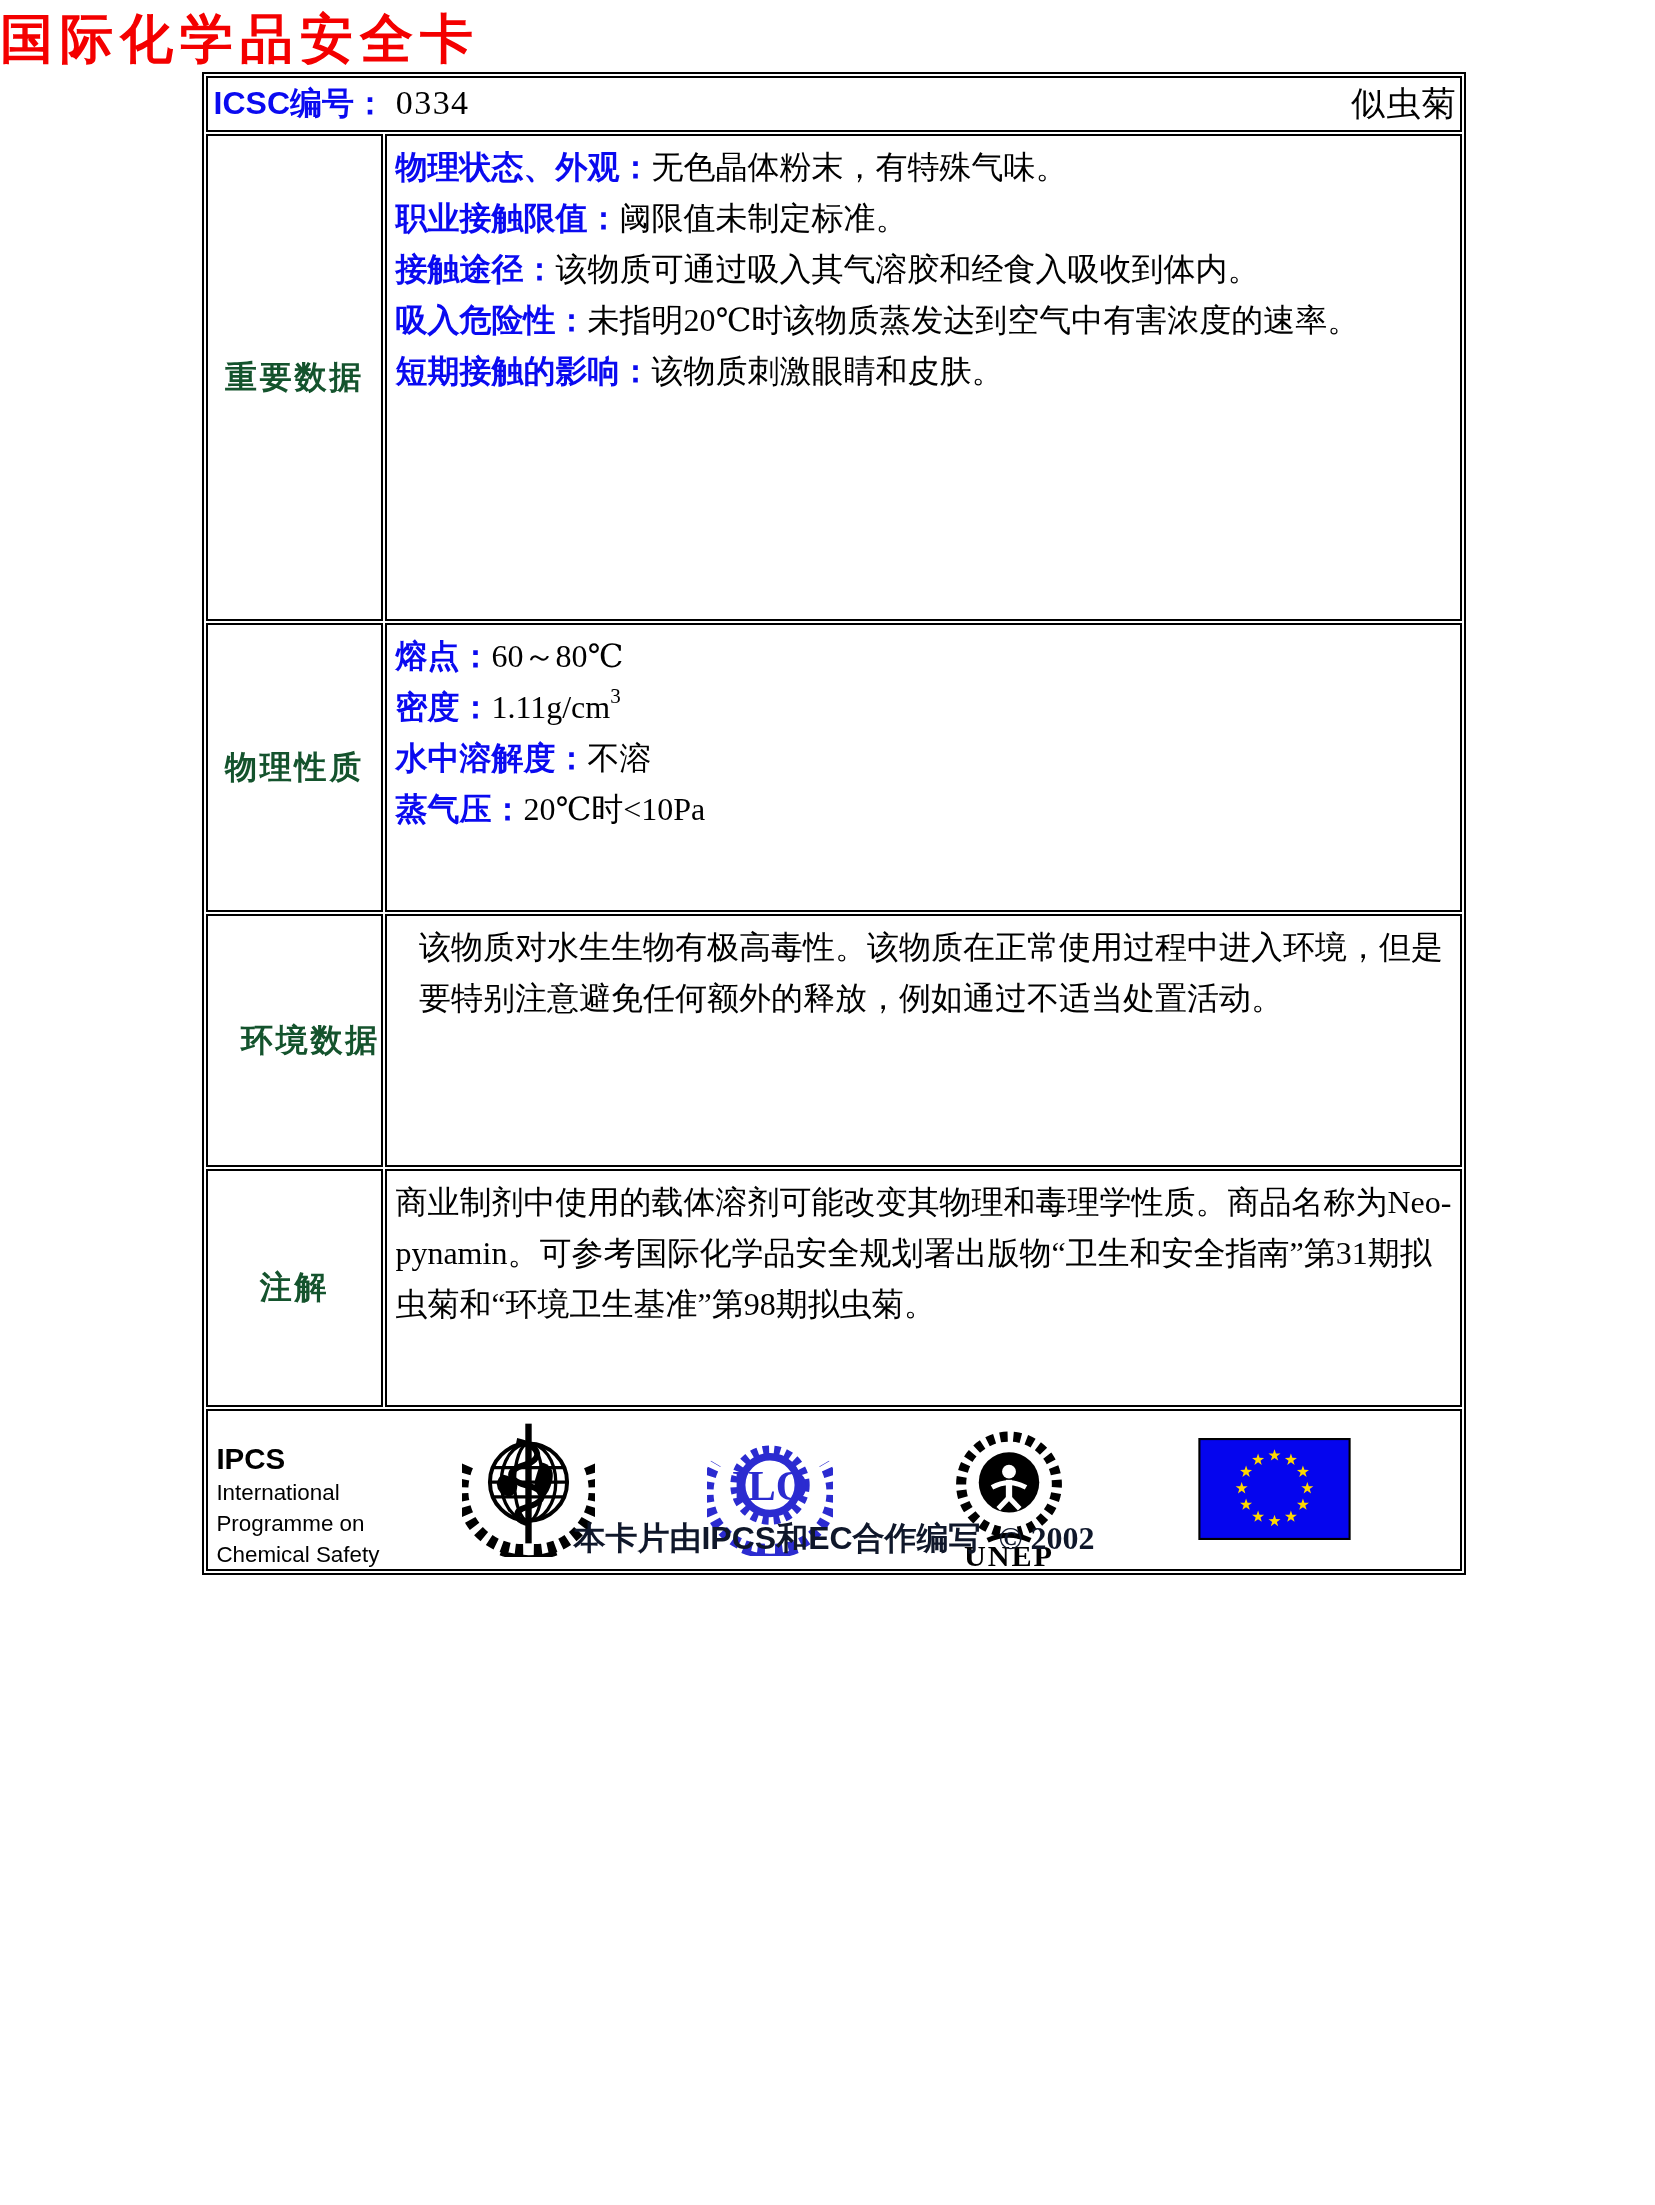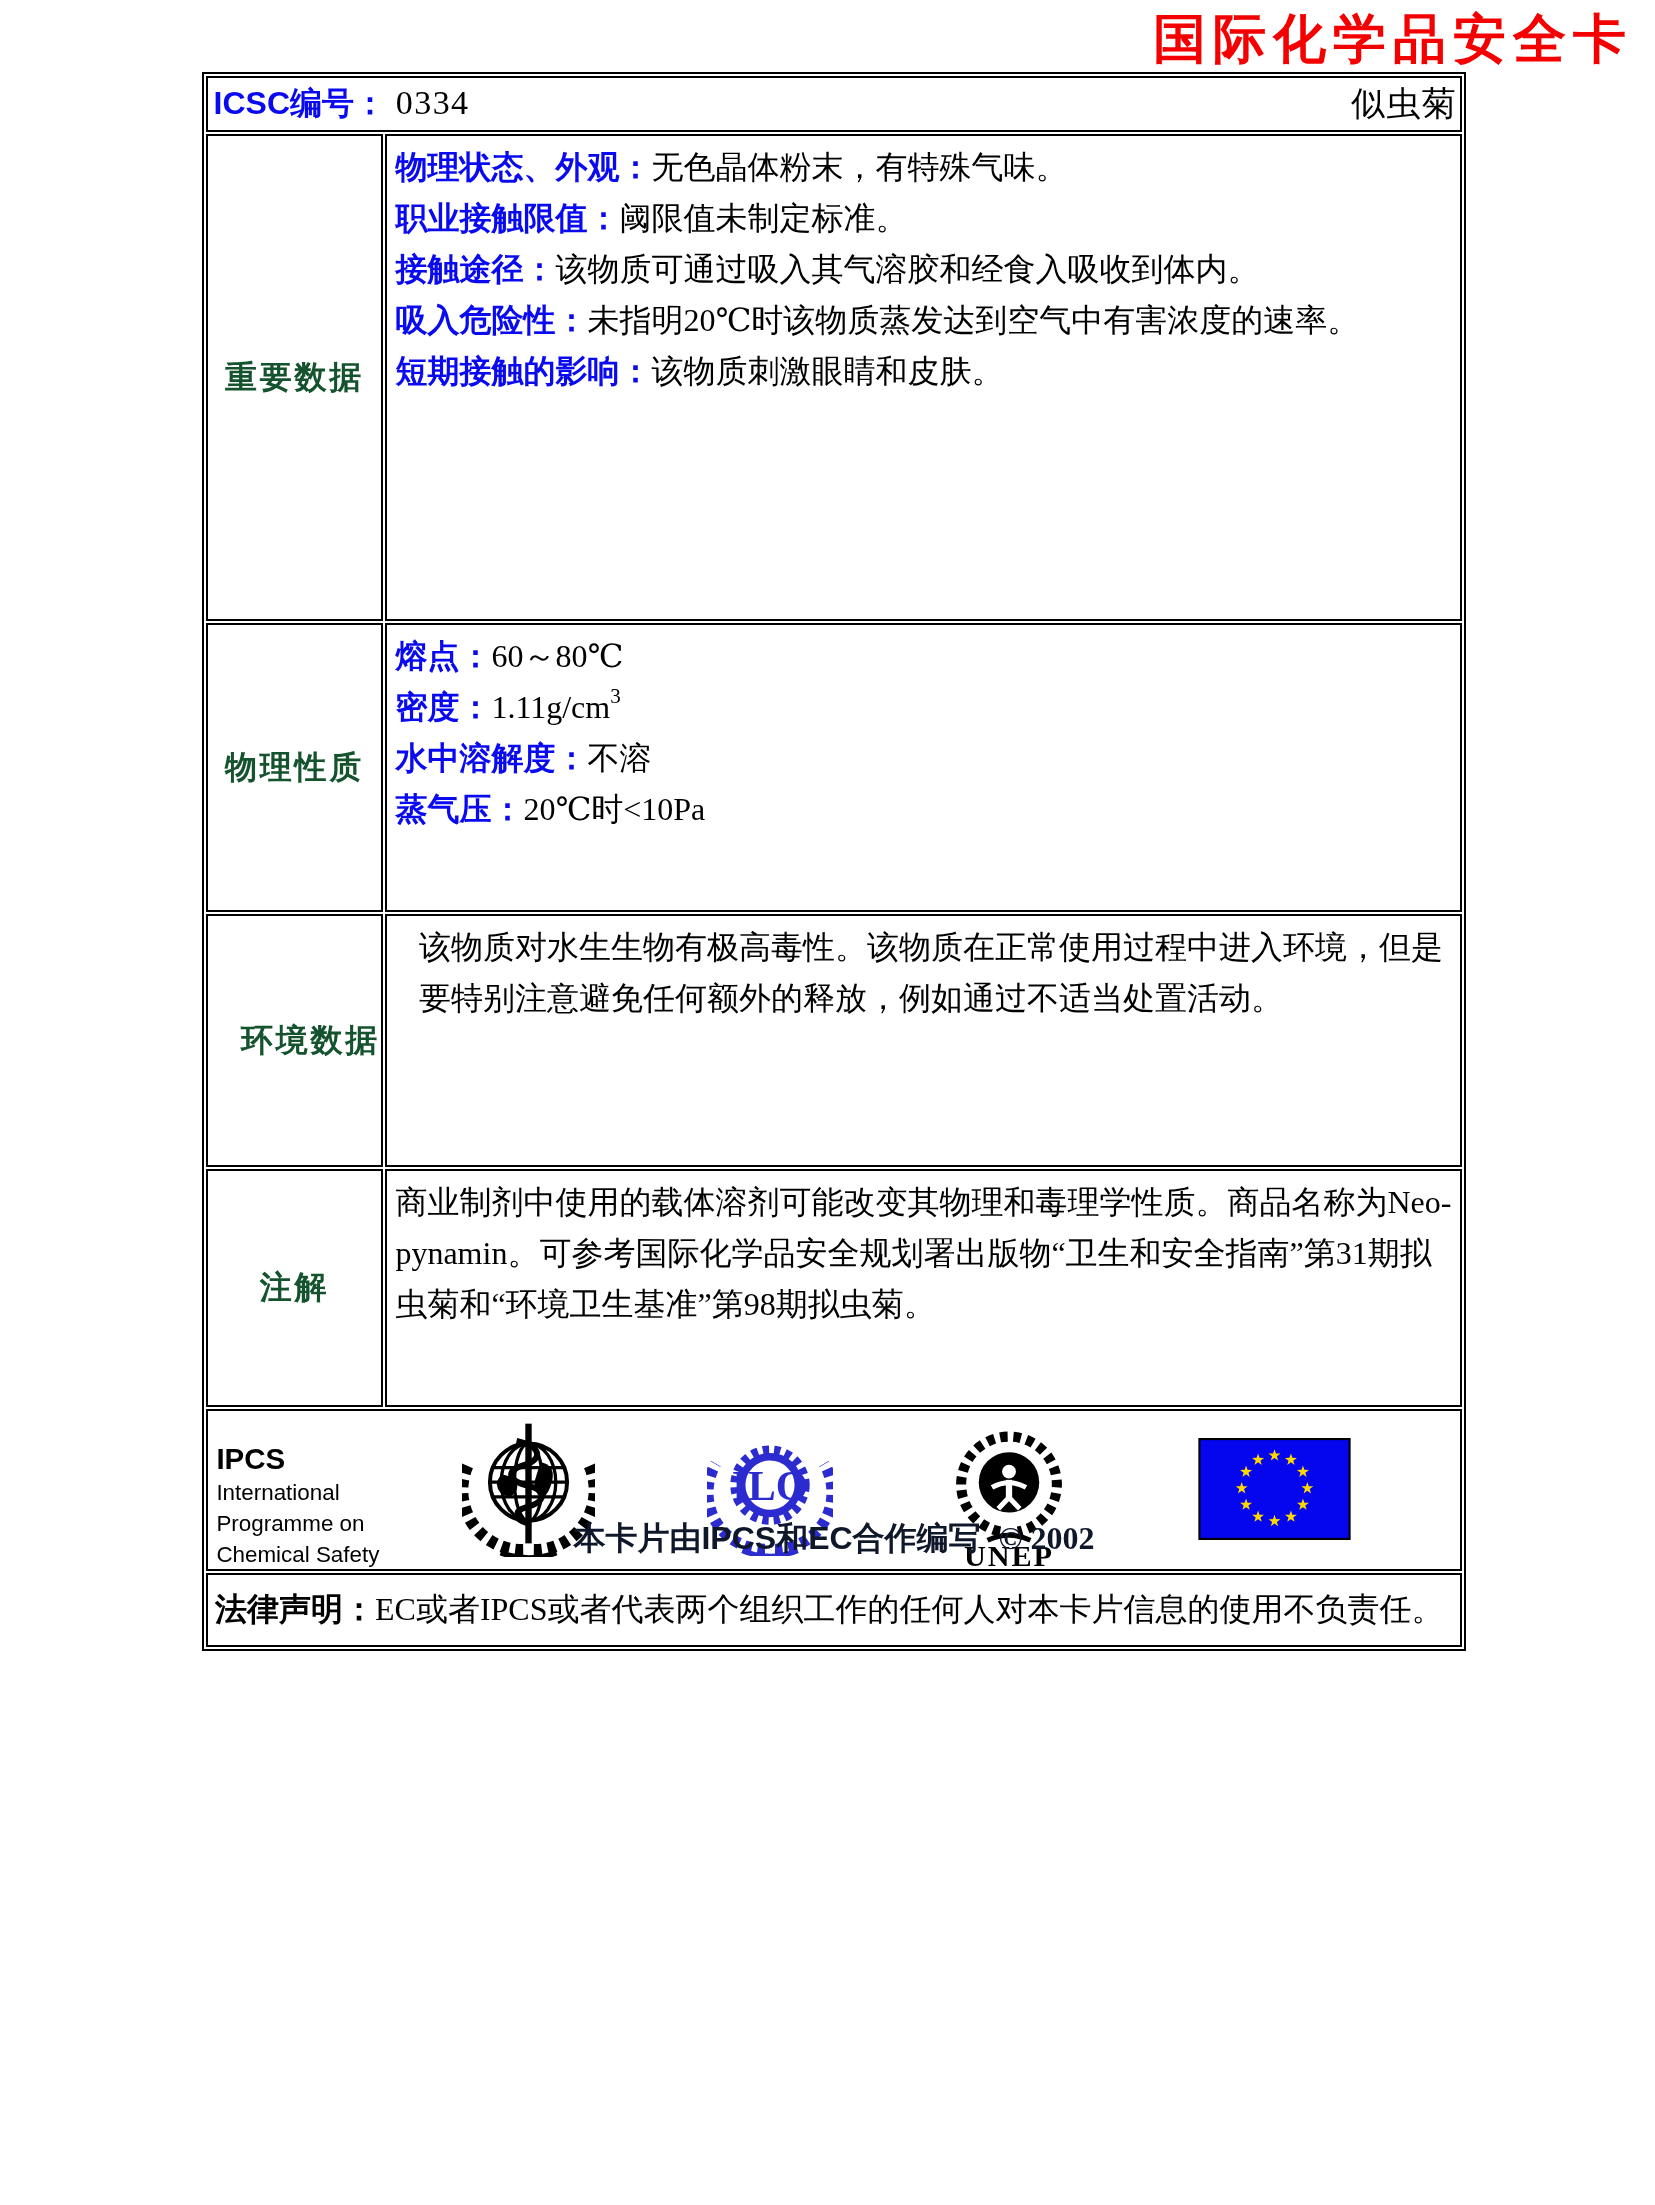--- a/index.html
+++ b/index.html
@@ -4,21 +4,21 @@
 <style>
   * { margin: 0; padding: 0; box-sizing: border-box; }
   html, body { background: #ffffff; }
   body {
     width: 1655px; height: 2205px; position: relative;
     font-family: "Liberation Serif", "DejaVu Serif", serif;
     color: #000;
   }
   .page-title {
     position: absolute; top: 4.2px; left: 0; width: 1633px;
-    text-align: right; font-size: 53px; font-weight: bold;
+    text-align: left; font-size: 53px; font-weight: bold;
     letter-spacing: 7px; color: #f40000;
     font-family: Liberation Serif, serif;
   }
   table.card {
     position: absolute; left: 202px; top: 72px; width: 1264px;
     border: 2.8px solid #000; border-collapse: separate; border-spacing: 2.8px;
     table-layout: fixed; background: #fff;
   }
   td { border: 2.8px solid #000; vertical-align: top; background: #fff; }
   td.side {
@@ -191,20 +191,15 @@
           <polygon transform="translate(85.5,31.3)" points="0,-9 2.1,-2.9 8.6,-2.8 3.4,1.1 5.3,7.3 0,3.5 -5.3,7.3 -3.4,1.1 -8.6,-2.8 -2.1,-2.9"></polygon>
         </g>
       </svg>
 
       <div class="caption-line">
         <span>本卡片由IPCS和EC合作编写</span><span class="caption-copyright">© 2002</span>
       </div>
     </td>
   </tr>
 
-  <tr>
-    <td class="legal-cell" colspan="2">
-      <span class="legal-lbl">法律声明：</span><span>EC或者IPCS或者代表两个组织工作的任何人对本卡片信息的使用不负责任。</span>
-    </td>
-  </tr>
 </tbody>
   </table>
 
 
 </body></html>

